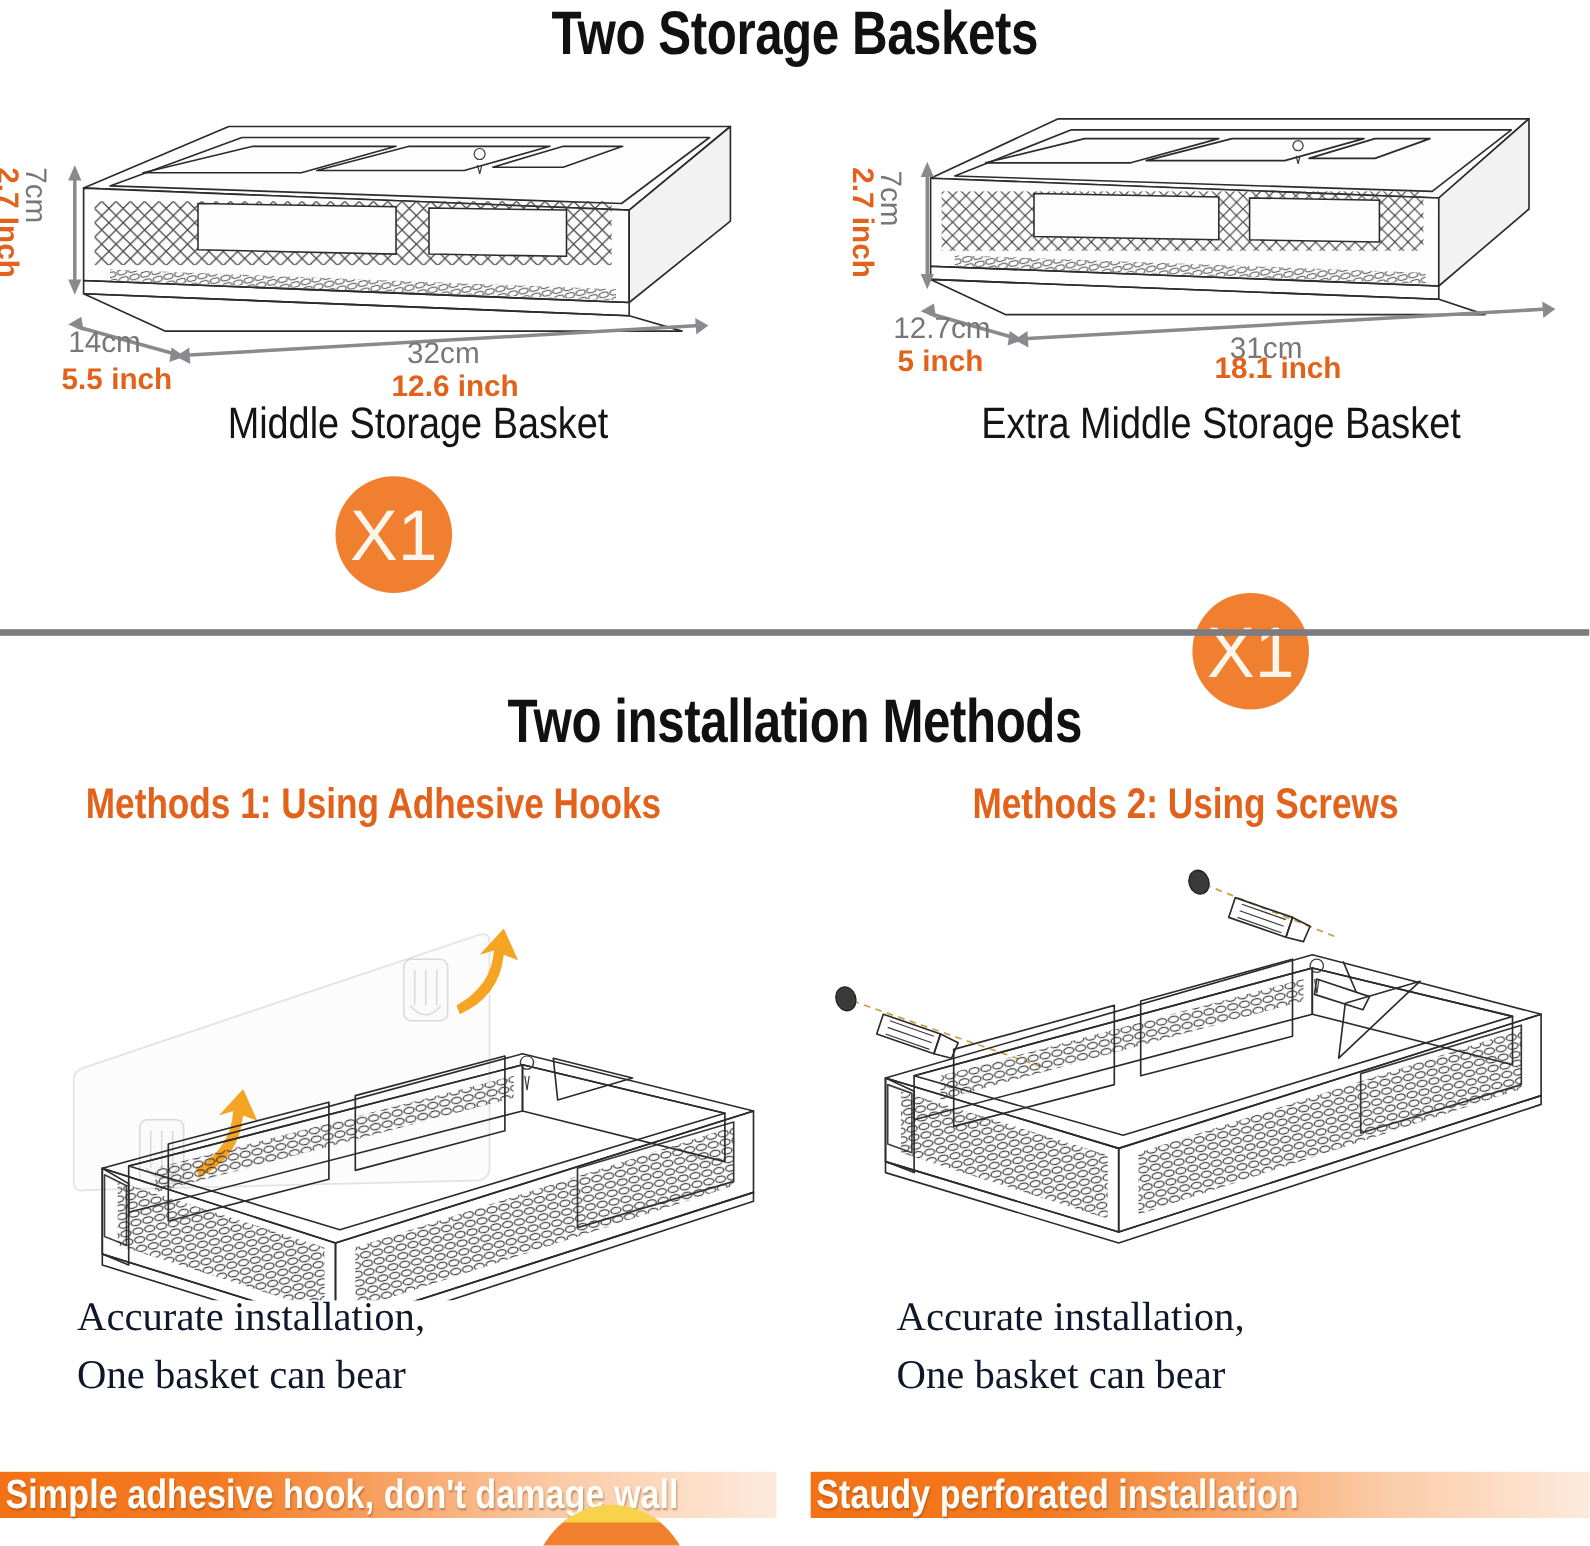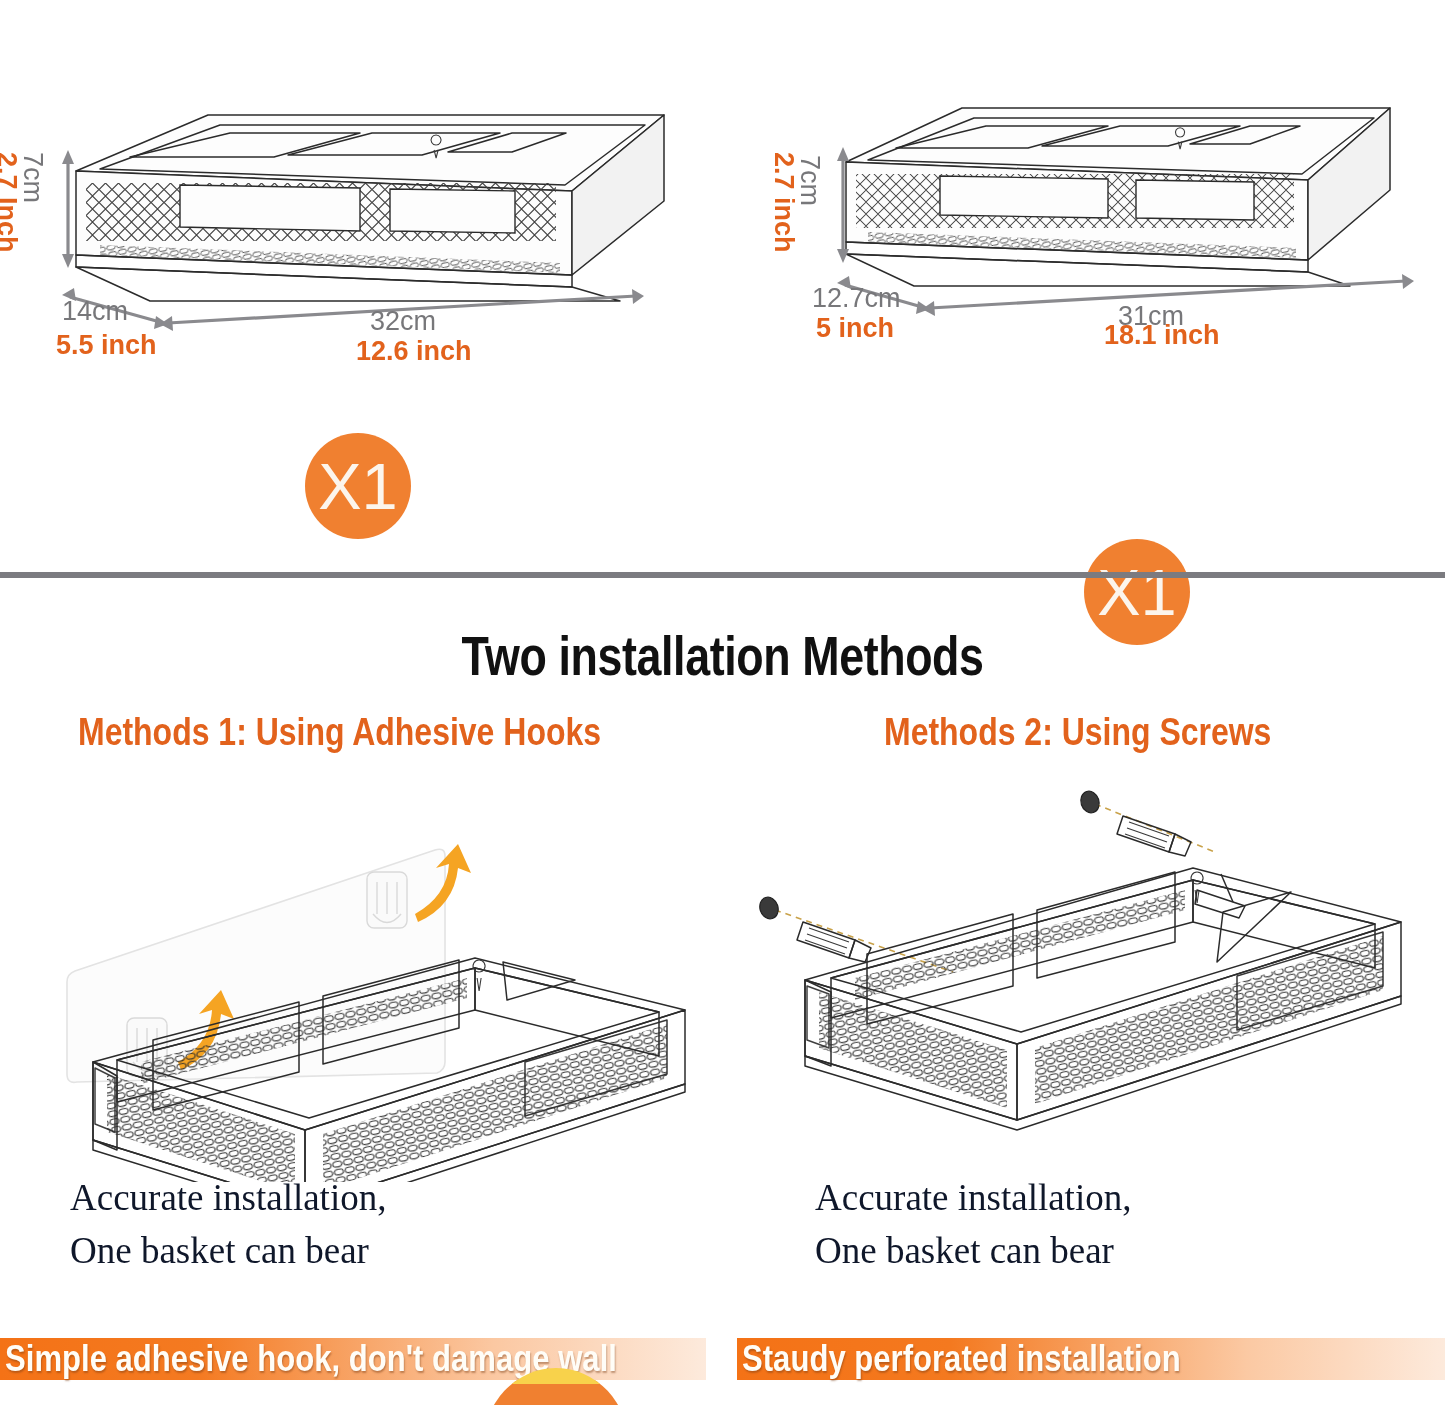--- a/index.html
+++ b/index.html
@@ -102,20 +102,23 @@
   .hook-ghost{fill:#fafafa;stroke:#d8d8d8;stroke-width:1.4;}
   .plate-ghost{fill:#fcfcfc;stroke:#e3e3e3;stroke-width:1.6;}
   .arrow-orange{fill:#F5A423;}
   .screw-line{stroke:#C9A24A;stroke-width:1.6;stroke-dasharray:6 5;fill:none;}
 </style>
 </head>
 <body>
 
 <div class="stage">
 
+  <div class="abs h1-wrap" style="top:2px;">
+    <div class="h1">Two Storage Baskets</div>
+  </div>
 
   <div class="abs" style="left:60px;top:105px;width:620px;height:210px;">
     <svg width="620" height="210" viewBox="0 0 620 210">
       <defs>
         <pattern id="mesh1" width="13" height="13" patternUnits="userSpaceOnUse" patternTransform="rotate(0)">
           <path d="M0 6.5 L6.5 0 L13 6.5 L6.5 13 Z" fill="none" stroke="#3a3a3a" stroke-width="1.1"></path>
         </pattern>
         <pattern id="meshbot1" width="10" height="7" patternUnits="userSpaceOnUse" patternTransform="rotate(-14)">
           <ellipse cx="5" cy="3.5" rx="4.2" ry="2.4" fill="none" stroke="#333" stroke-width="1"></ellipse>
         </pattern>
@@ -166,20 +169,23 @@
 
   <div class="abs rot dim-cm" style="left:48px;top:152px;">7cm</div>
   <div class="abs rot dim-in" style="left:22px;top:152px;">2.7 Inch</div>
 
   <div class="abs dim-cm" style="left:62px;top:296px;text-align:right;">14cm</div>
   <div class="abs dim-in" style="left:56px;top:330px;">5.5 inch</div>
 
   <div class="abs dim-cm" style="left:370px;top:306px;">32cm</div>
   <div class="abs dim-in" style="left:356px;top:336px;">12.6 inch</div>
 
+  <div class="abs" style="left:60px;top:365px;width:640px;">
+    <div class="basket-name">Middle Storage Basket</div>
+  </div>
 
   <div class="abs badge-circle badge-x1" style="left:305px;top:433px;">
     <span>X1</span>
   </div>
 
   <div class="abs" style="left:830px;top:100px;width:580px;height:200px;">
     <svg width="580" height="200" viewBox="0 0 580 200">
       <defs>
         <pattern id="mesh2" width="12" height="12" patternUnits="userSpaceOnUse">
           <path d="M0 6 L6 0 L12 6 L6 12 Z" fill="none" stroke="#3a3a3a" stroke-width="1.05"></path>
@@ -222,20 +228,23 @@
 
   <div class="abs rot dim-cm" style="left:825px;top:155px;">7cm</div>
   <div class="abs rot dim-in" style="left:799px;top:152px;">2.7 inch</div>
 
   <div class="abs dim-cm" style="left:812px;top:283px;">12.7cm</div>
   <div class="abs dim-in" style="left:816px;top:313px;">5 inch</div>
 
   <div class="abs dim-cm" style="left:1118px;top:290px;margin-top:11px;">31cm</div>
   <div class="abs dim-in" style="left:1104px;top:320px;">18.1 inch</div>
 
+  <div class="abs" style="left:800px;top:365px;width:620px;">
+    <div class="basket-name">Extra Middle Storage Basket</div>
+  </div>
 
   <div class="abs badge-circle badge-x1" style="left:1084px;top:433px;">
     <span>X1</span>
   </div>
 
   <div class="abs divider" style="top:572px;"></div>
 
   <div class="abs h1-wrap" style="top:628px;">
     <div class="h1">Two installation Methods</div>
   </div>

